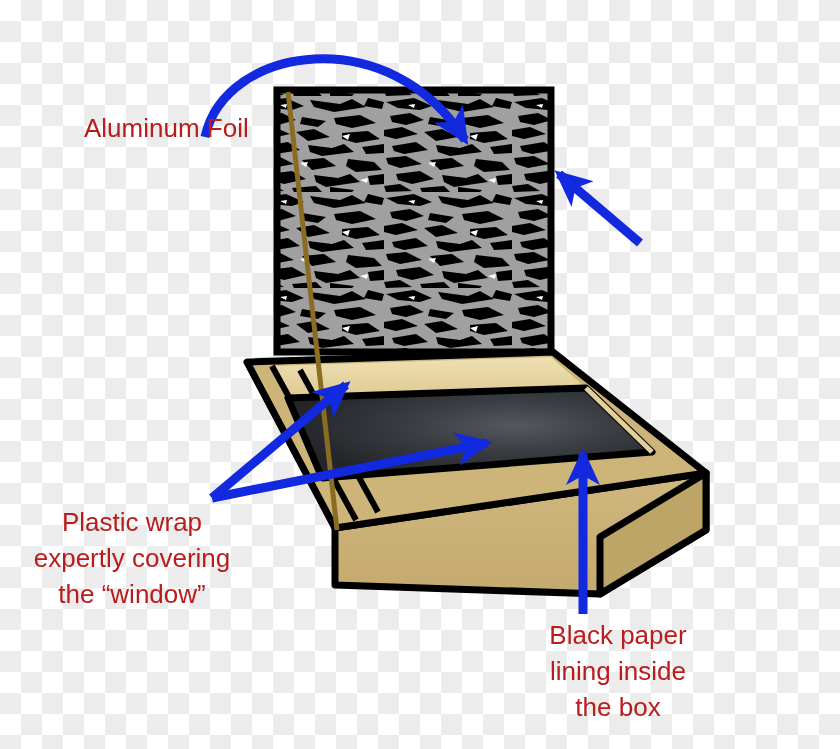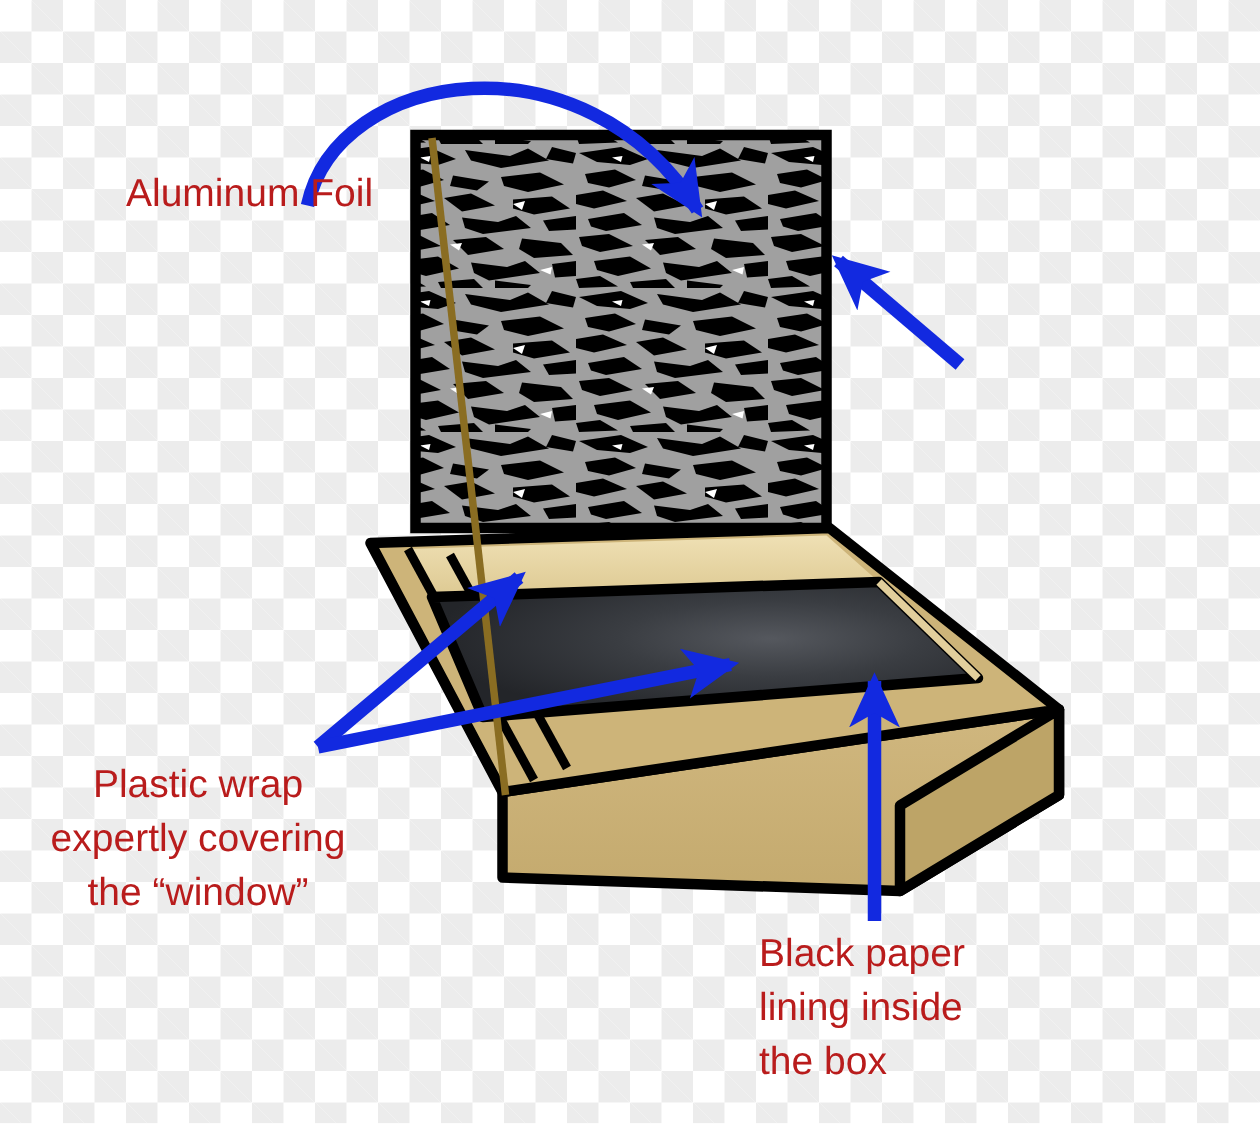--- a/index.html
+++ b/index.html
@@ -56,24 +56,24 @@
     text-align: center;
   }
   #label-plastic-wrap {
     left: 16px;
     top: 472px;
     width: 232px;
     text-align: center;
     margin-top: 32px;
   }
   #label-black-paper {
-    left: 506px;
+    left: 528px;
     top: 617px;
     width: 180px;
-    text-align: left;
+    text-align: center;
   }
 </style>
 </head>
 <body>
 
 <div id="stage">
 
   <div id="checker"></div>
 
   <svg id="art" viewBox="0 0 840 749">

